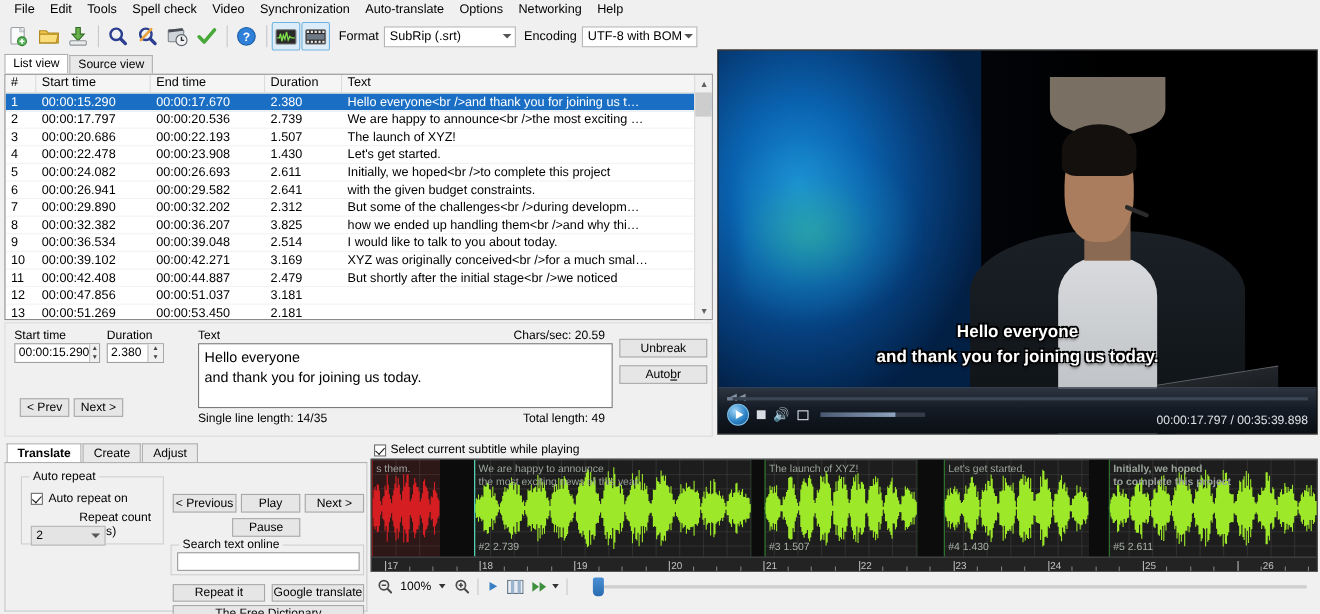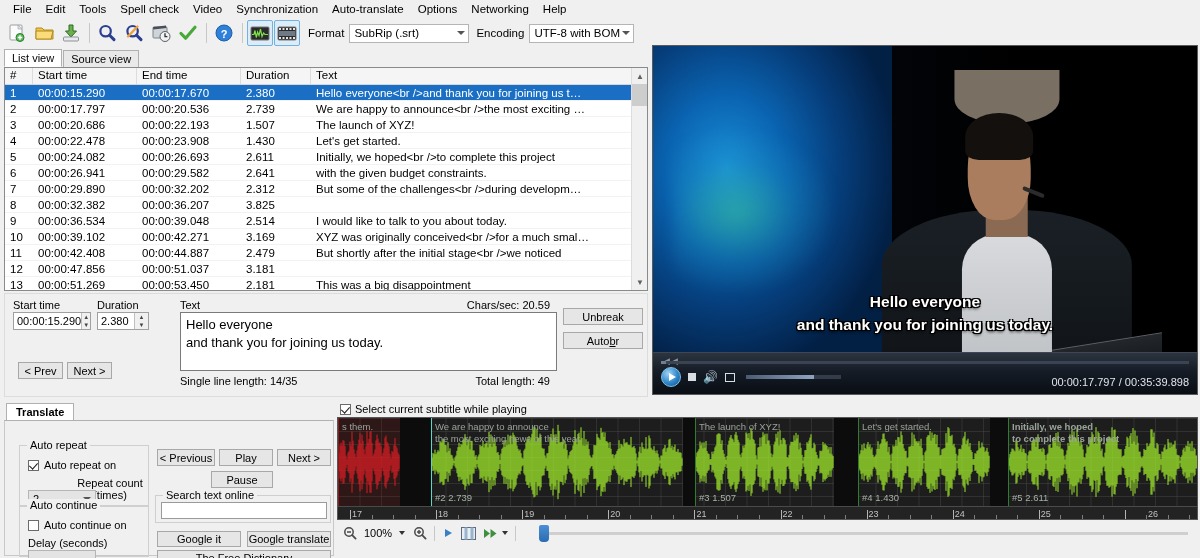--- a/index.html
+++ b/index.html
@@ -125,21 +125,21 @@
     border-bottom: 4.5px solid transparent; margin-left: 2px; }
   .vc-stop { width: 8px; height: 8px; background: #d8dde3; }
   .vc-vol { color: #d8dde3; font-size: 12px; line-height: 1; }
   .vc-full { width: 10px; height: 9px; border: 1.5px solid #d8dde3; }
   .vc-volbar { width: 95px; height: 4px; background: #333c48; margin-left: 4px; position: relative; }
   .vc-volbar .f { width: 72%; height: 100%; background: linear-gradient(90deg,#4a5a72,#8fa4c0); }
   .vid-time { position: absolute; right: 8px; bottom: 6px; color: #dfe4ea; font-size: 11px; }
   .vid-mini { position: absolute; left: 10px; top: 3px; color: #8794a5; font-size: 9px; letter-spacing: 1px; }
 
   
-  .bt-tabs { position: absolute; left: 6px; top: 403px; height: 17px; display: flex; align-items: flex-start; flex-direction: column; }
+  .bt-tabs { position: absolute; left: 6px; top: 403px; height: 17px; display: flex; align-items: flex-start; }
   .bt-tab { font-size: 11px; padding: 2px 9px; border: 1px solid #b0b0b0; border-bottom: none;
     background: #e9e9e9; margin-right: 1px; }
   .bt-tab.active { background: #fff; font-weight: bold; }
   .bt-panel { position: absolute; left: 4px; top: 420px; width: 330px; height: 136px;
     background: #f0f0f0; border: 1px solid #c8c8c8; border-top: 1px solid #b0b0b0; }
   .group { position: absolute; border: 1px solid #cfcfcf; }
   .group > .gtitle { position: absolute; left: 7px; top: -7px; background: #f0f0f0;
     padding: 0 3px; font-size: 11px; }
   .cb { width: 11px; height: 11px; border: 1px solid #6b6b6b; background: #fff; display: inline-block;
     position: relative; vertical-align: -1px; }
@@ -360,20 +360,21 @@
           <div class="c-start">00:00:29.890</div>
           <div class="c-end">00:00:32.202</div>
           <div class="c-dur">2.312</div>
           <div class="c-text">But some of the challenges&lt;br /&gt;during developm…</div>
         </div>
         <div class="row">
           <div class="c-num">8</div>
           <div class="c-start">00:00:32.382</div>
           <div class="c-end">00:00:36.207</div>
           <div class="c-dur">3.825</div>
+          <div class="c-text">how we ended up handling them&lt;br /&gt;and why thi…</div>
         </div>
         <div class="row">
           <div class="c-num">9</div>
           <div class="c-start">00:00:36.534</div>
           <div class="c-end">00:00:39.048</div>
           <div class="c-dur">2.514</div>
           <div class="c-text">I would like to talk to you about today.</div>
         </div>
         <div class="row">
           <div class="c-num">10</div>
@@ -393,21 +394,20 @@
           <div class="c-num">12</div>
           <div class="c-start">00:00:47.856</div>
           <div class="c-end">00:00:51.037</div>
           <div class="c-dur">3.181</div>
         </div>
         <div class="row">
           <div class="c-num">13</div>
           <div class="c-start">00:00:51.269</div>
           <div class="c-end">00:00:53.450</div>
           <div class="c-dur">2.181</div>
-          <div class="c-text">This was a big disappointment</div>
         </div>
       </div>
     <div class="vscroll">
       <div class="ar">▲</div>
       <div class="thumb"></div>
       <div class="ar bot">▼</div>
     </div>
   </div>
 
   <div class="editpanel">
@@ -485,53 +485,44 @@
   </div>
 
   <div class="bt-tabs">
     <div class="bt-tab active">Translate</div>
     <div class="bt-tab">Create</div>
     <div class="bt-tab">Adjust</div>
   </div>
 
   <div class="bt-panel">
 
-    <div class="group" style="left:14px;top:24px;width:130px;height:62px;text-align:center;">
+    <div class="group" style="left:14px;top:12px;width:130px;height:62px;">
       <div class="gtitle">Auto repeat</div>
       <div style="position:absolute;left:8px;top:13px;display:flex;align-items:center;gap:5px;">
         <span class="cb on"></span>
         <span class="lbl">Auto repeat on</span>
       </div>
       <div class="lbl" style="position:absolute;left:8px;top:31px;padding-left:44px;">Repeat count (times)</div>
       <div class="sel-combo" style="position:absolute;left:8px;top:44px;width:68px;">
         <span>2</span>
         <span class="arrow"></span>
       </div>
     </div>
 
-    <div class="group" style="left:14px;top:84px;width:130px;height:52px;">
-      <div class="gtitle">Auto continue</div>
-      <div style="position:absolute;left:8px;top:13px;display:flex;align-items:center;gap:5px;">
-        <span class="cb"></span>
-        <span class="lbl">Auto continue on</span>
-      </div>
-      <div class="lbl" style="position:absolute;left:8px;top:31px;">Delay (seconds)</div>
-      <div class="sel-combo" style="position:absolute;left:8px;top:44px;width:68px;"></div>
-    </div>
 
     <div class="btn" style="position:absolute;left:152px;top:28px;width:58px;height:17px;">&lt; Previous</div>
     <div class="btn" style="position:absolute;left:214px;top:28px;width:54px;height:17px;">Play</div>
     <div class="btn" style="position:absolute;left:272px;top:28px;width:54px;height:17px;">Next &gt;</div>
     <div class="btn" style="position:absolute;left:206px;top:50px;width:62px;height:17px;">Pause</div>
 
     <div class="group" style="left:150px;top:74px;width:176px;height:28px;">
       <div class="gtitle">Search text online</div>
       <div style="position:absolute;left:5px;top:6px;width:166px;height:17px;background:#fff;border:1px solid #9a9a9a;"></div>
     </div>
-    <div class="btn" style="position:absolute;left:152px;top:110px;width:84px;height:16px;">Google it</div>
+    <div class="btn" style="position:absolute;left:152px;top:110px;width:84px;height:16px;">Repeat it</div>
     <div class="btn" style="position:absolute;left:242px;top:110px;width:84px;height:16px;">Google translate</div>
     <div class="btn" style="position:absolute;left:152px;top:129px;width:174px;height:16px;">The Free Dictionary</div>
   </div>
 
   <div class="wf-check">
     <span class="cb on"></span>
     <span>Select current subtitle while playing</span>
   </div>
 
   <div class="wf" id="waveform">

